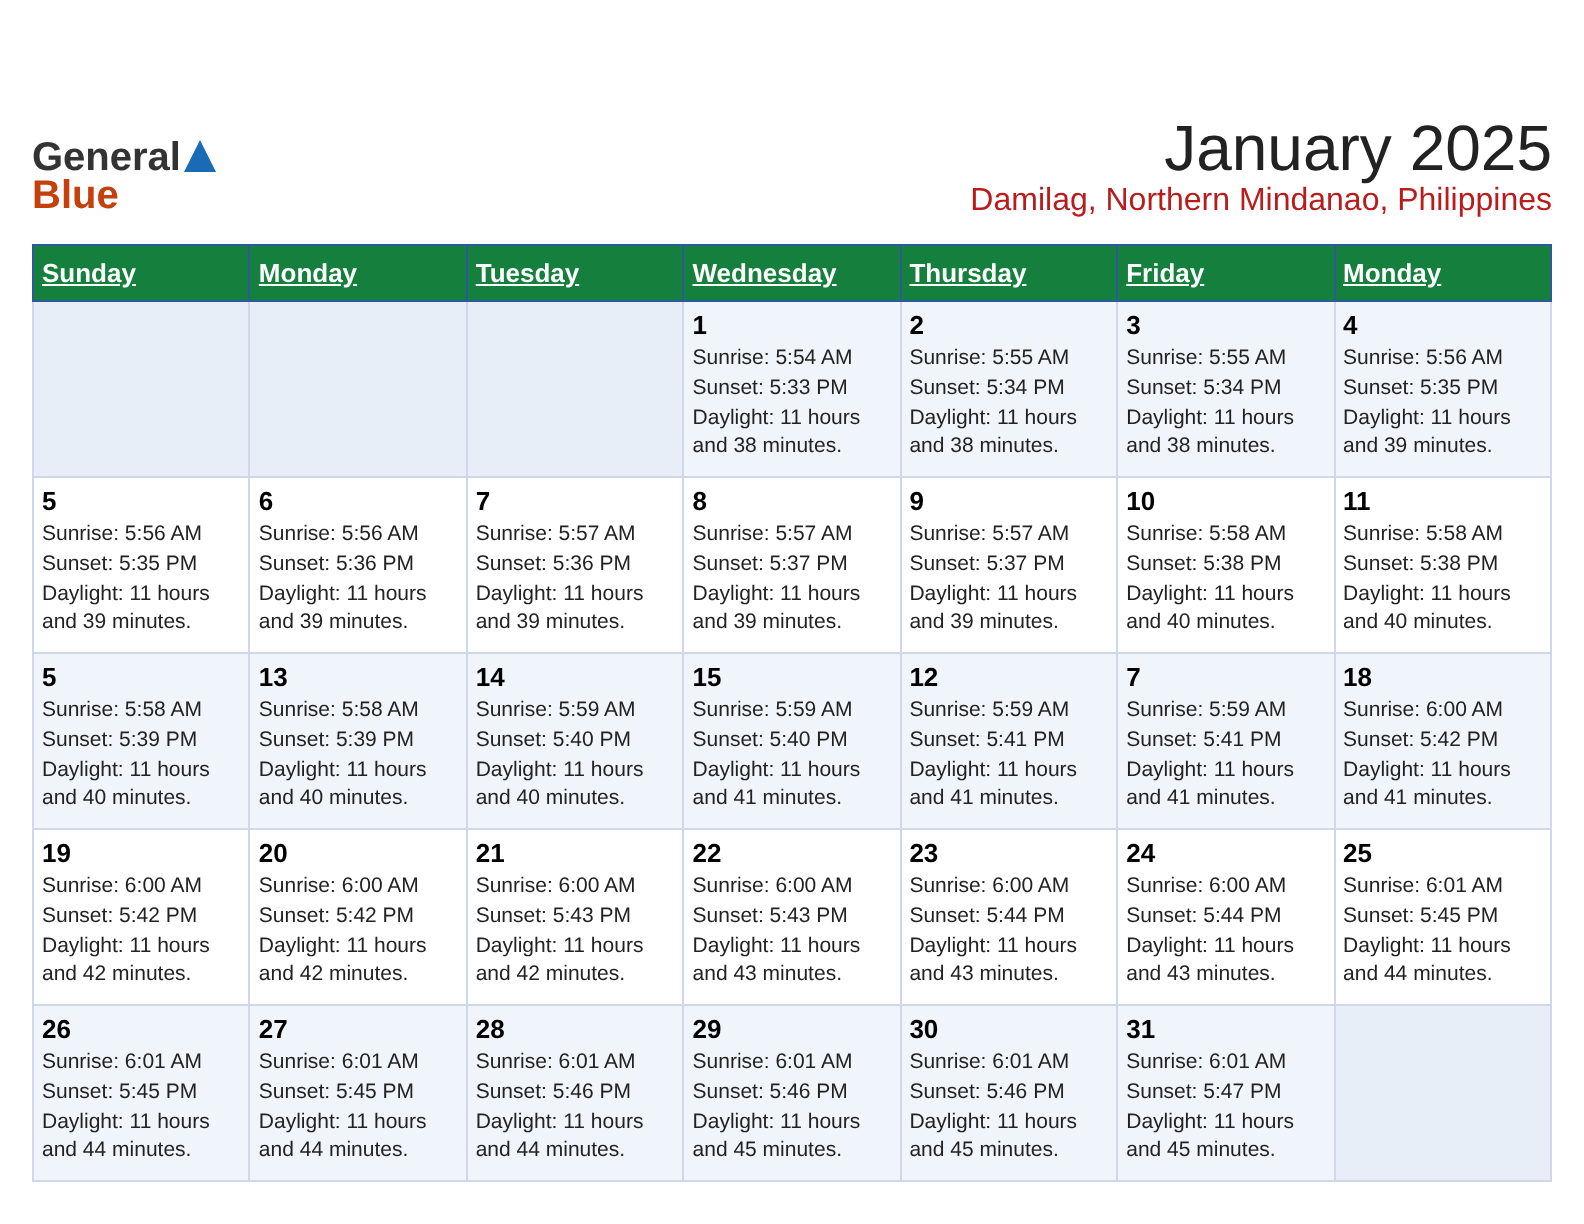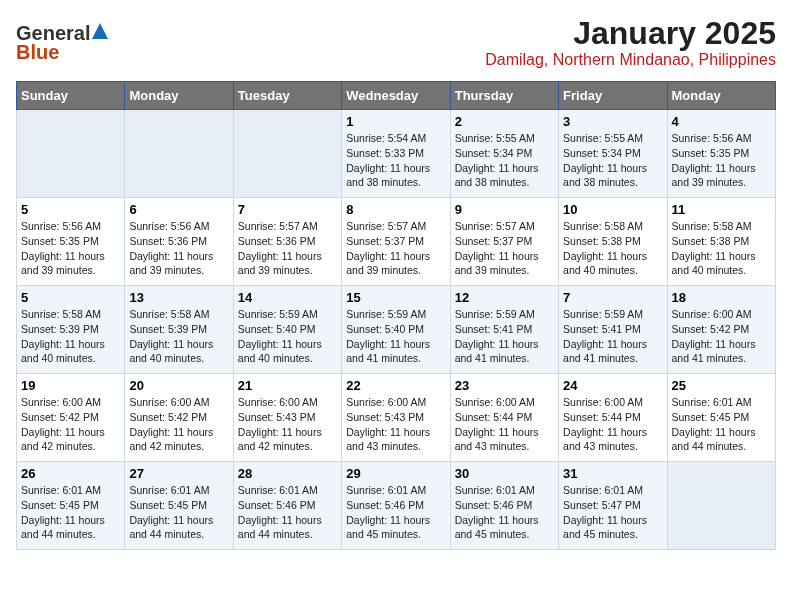--- a/index.html
+++ b/index.html
@@ -6,50 +6,52 @@
     body {
       font-family: Arial, sans-serif;
       background: #fff;
       width: 792px;
       min-height: 612px;
       padding: 16px;
     }
     .header {
       display: flex;
       justify-content: space-between;
-      align-items: center;
+      align-items: flex-end;
       margin-bottom: 12px;
+      margin-top: 41px;
     }
     .logo {
       display: flex;
       flex-direction: column;
       align-items: flex-start;
     }
     .title-block {
       text-align: right;
     }
     .title-block h1 {
       font-size: 32px;
-      font-weight: bold;
+      font-weight: normal;
       color: #222;
       line-height: 1.1;
     }
     .title-block h2 {
       font-size: 16px;
       font-weight: normal;
       color: #b91c1c;
     }
     table {
       width: 100%;
       border-collapse: collapse;
       font-size: 11px;
     }
     thead tr {
-      background-color: #737373;
+      background-color: #15803d;
       color: #fff;
+      text-decoration: underline;
     }
     thead th {
       padding: 6px 4px;
       text-align: left;
       font-size: 13px;
       font-weight: bold;
       border: 1px solid #2a5a9a;
     }
     tbody tr {
       vertical-align: top;

